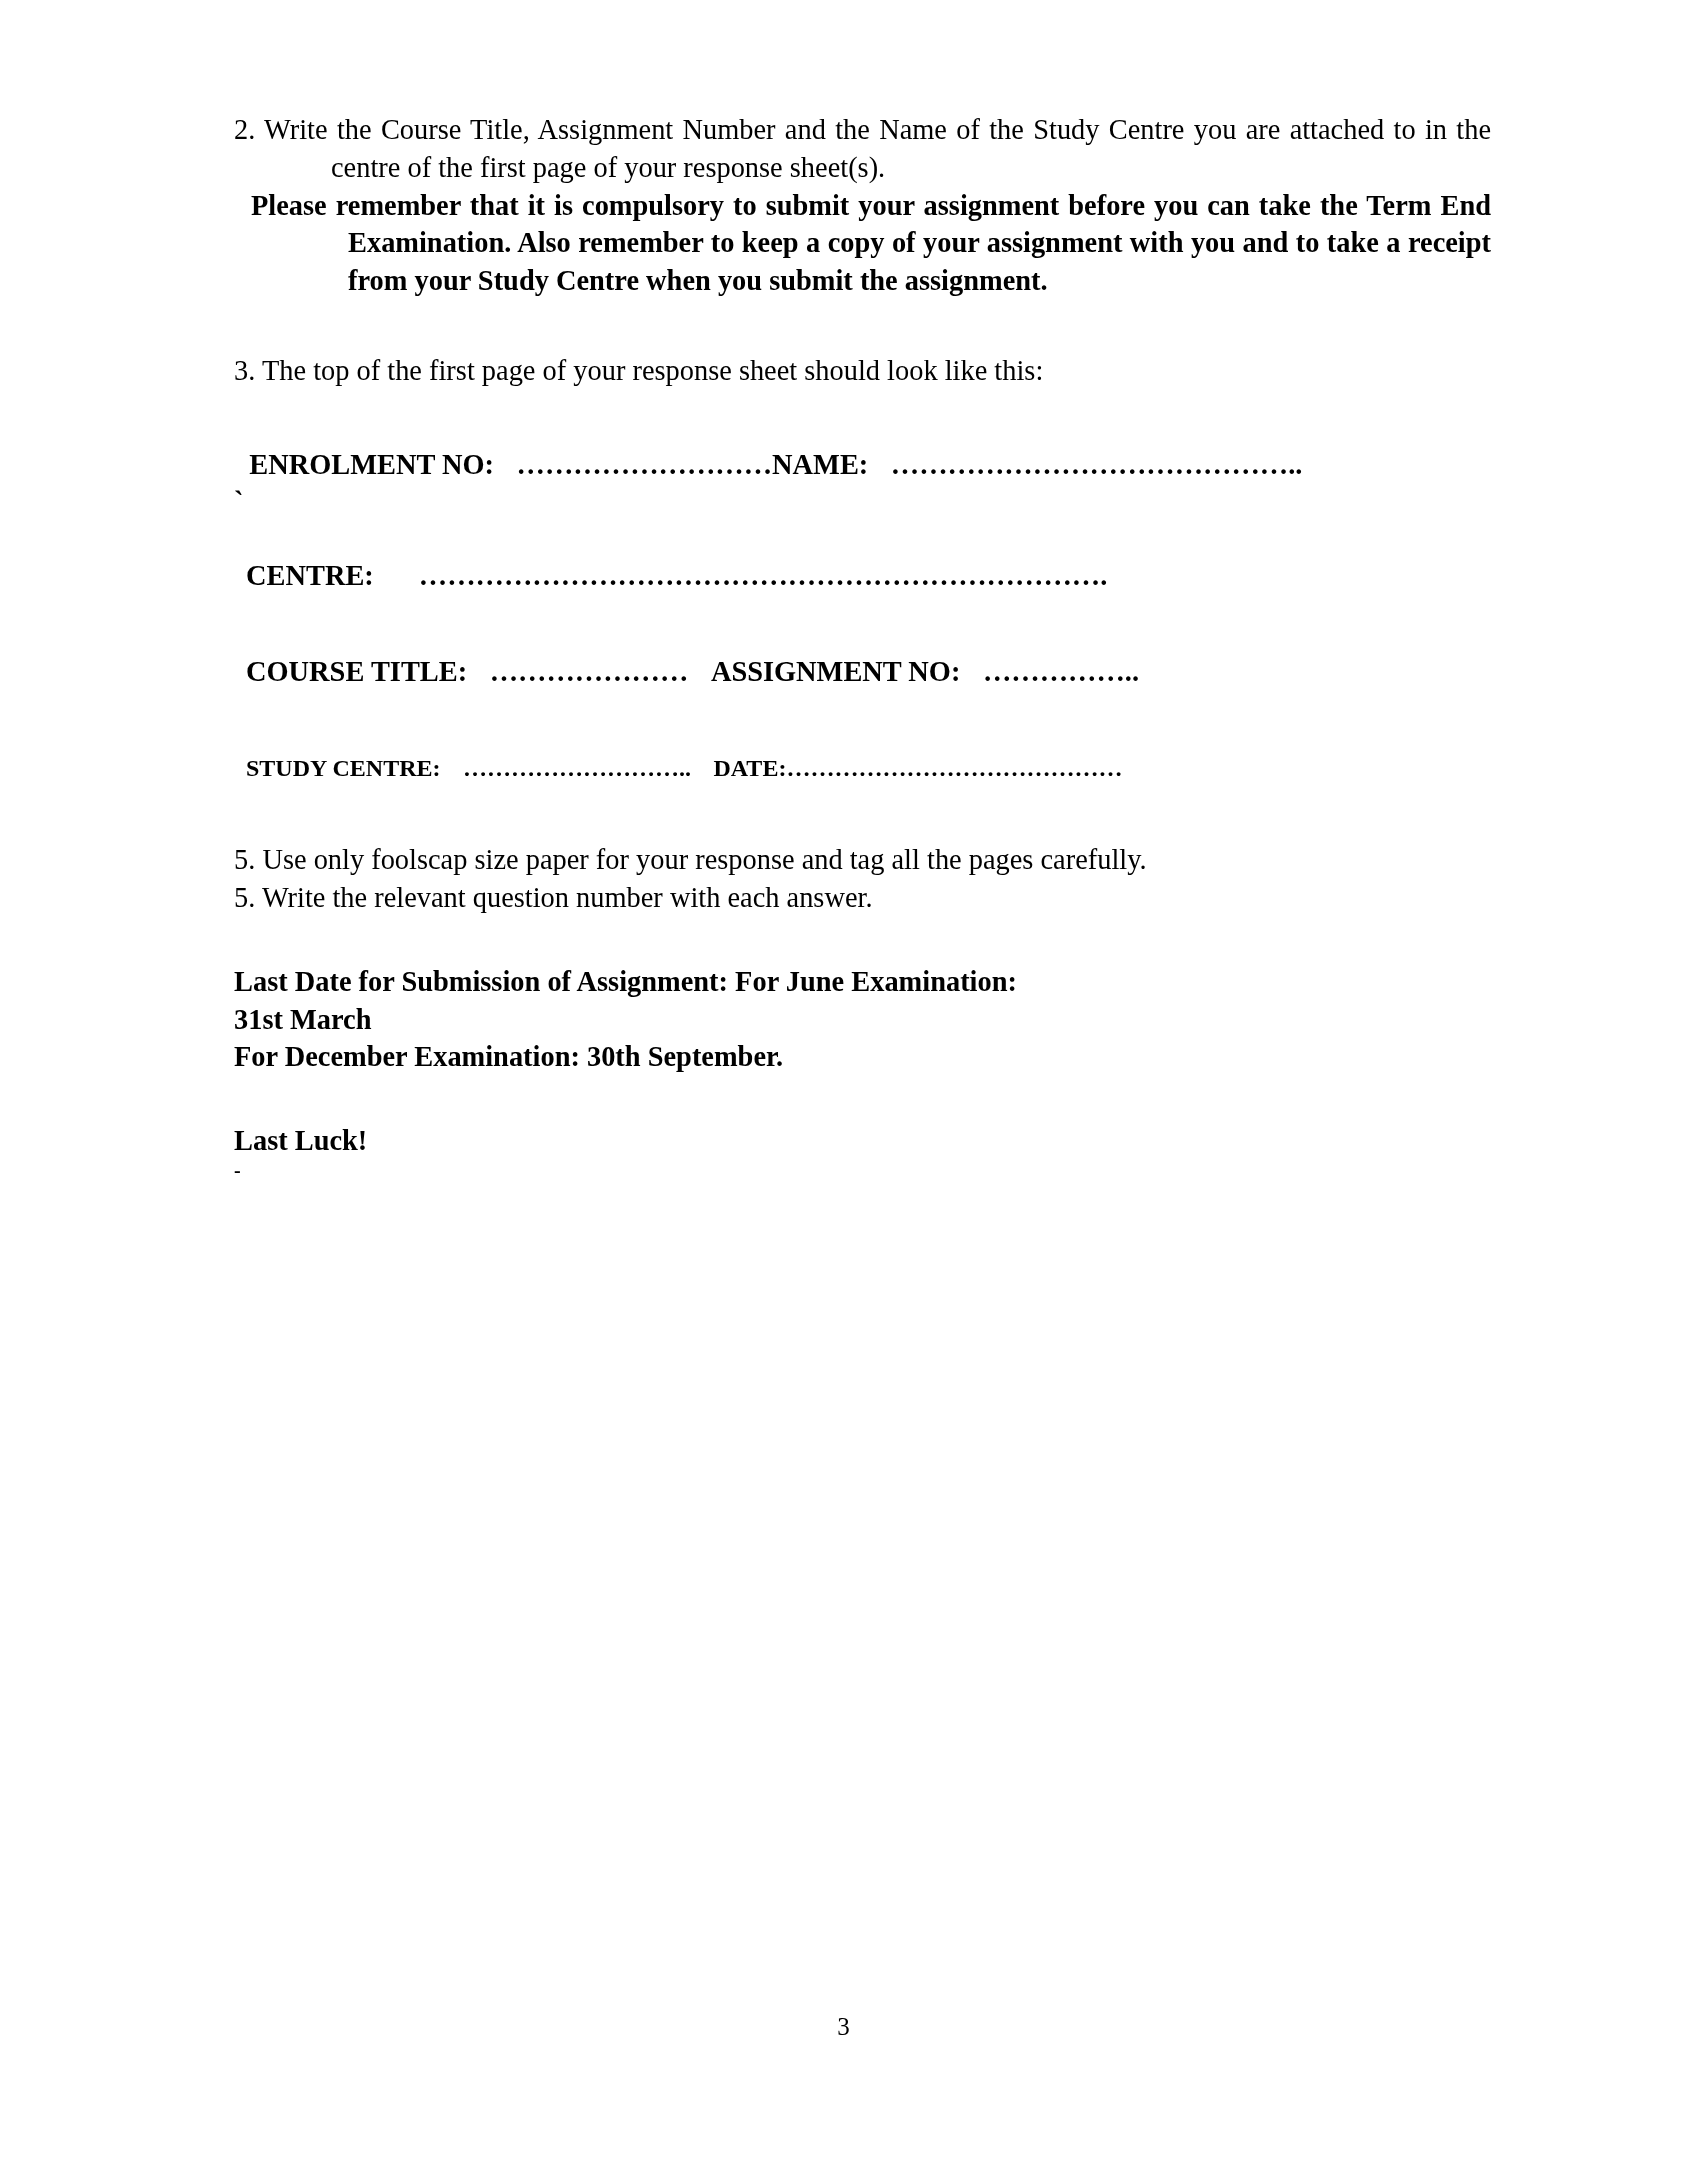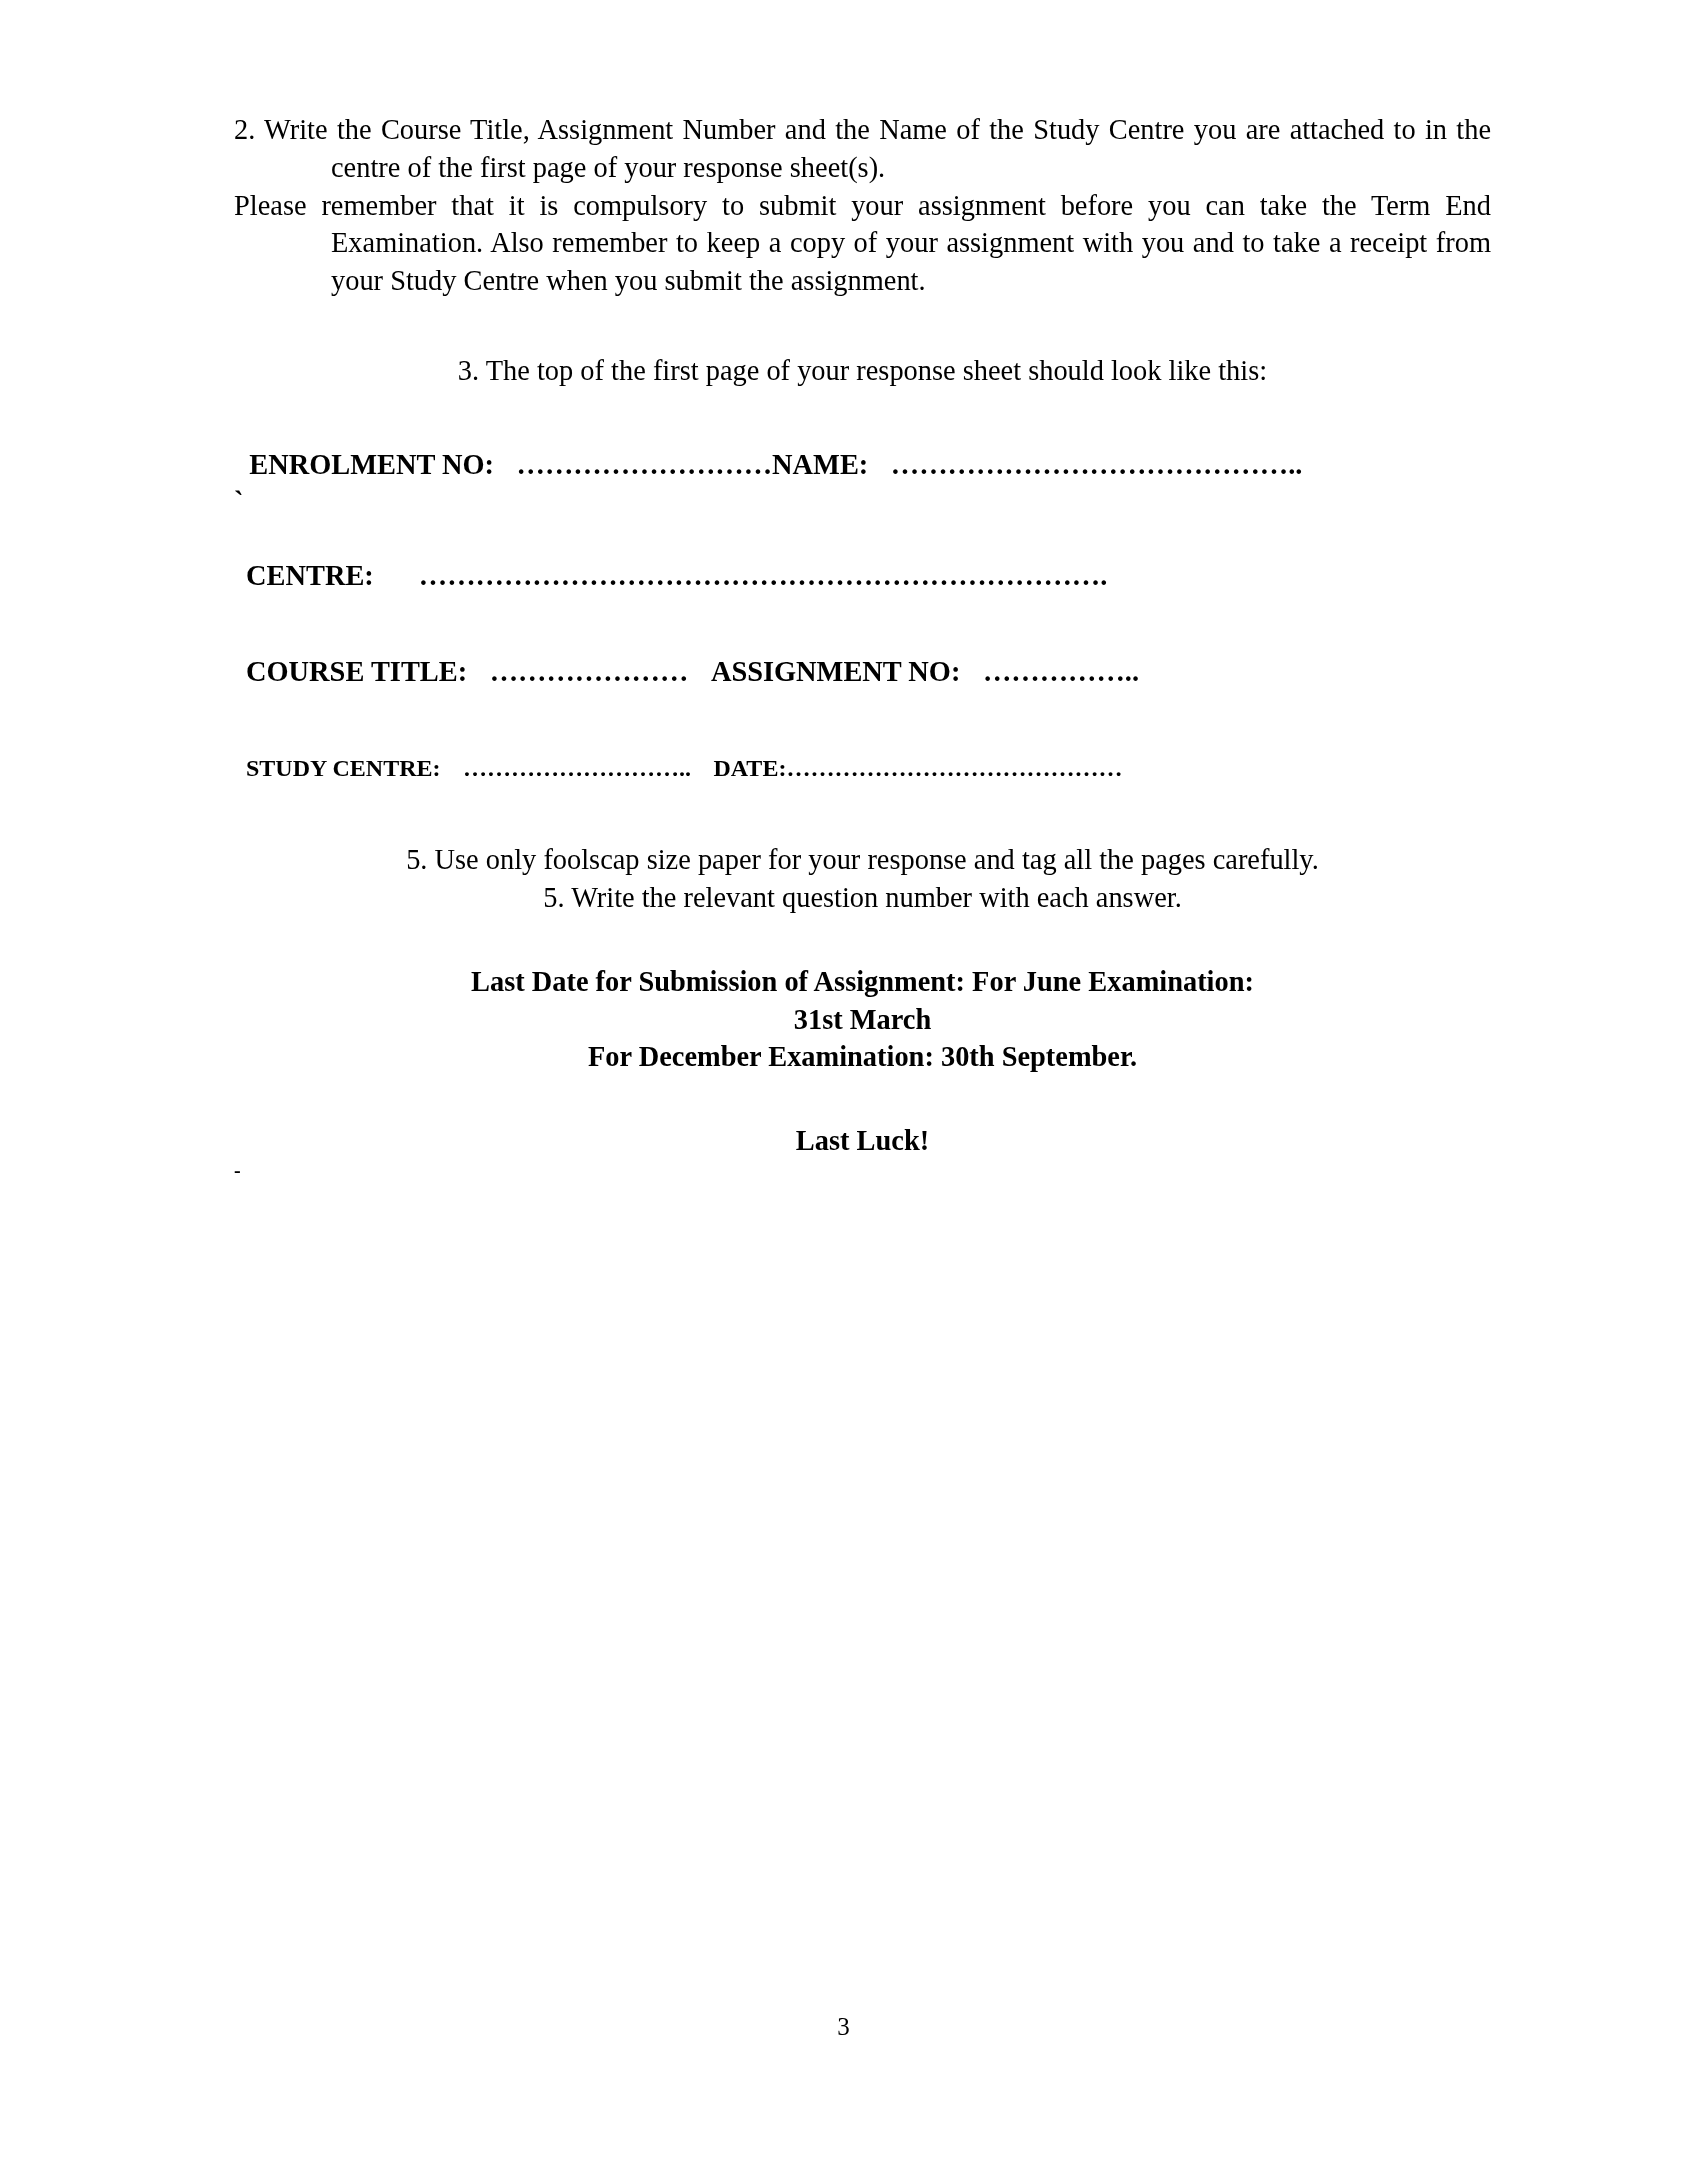--- a/index.html
+++ b/index.html
@@ -31,32 +31,33 @@
   .instr-hang {
     font-size: 28.4px;
     line-height: 1.33;
     text-align: justify;
     text-justify: inter-word;
     margin: 0;
     padding-left: 97px;
     text-indent: -97px;
   }
   .instr-hang.bold {
-    font-weight: normal;
+    font-weight: bold;
+    margin-left: 17px;
   }
   .instr-hang .hang-num {
     display: inline;
   }
 
   
   .para {
     font-size: 28.4px;
     line-height: 1.33;
     margin: 0;
-    text-align: center;
+    text-align: left;
     white-space: nowrap;
   }
   .para.bold { font-weight: bold; }
   .sp-58 { height: 38px; }
   .sp-62 { height: 41px; }
   .sp-70 { height: 46px; }
   .sp-78 { height: 52px; }
 
   
   .form-line {

